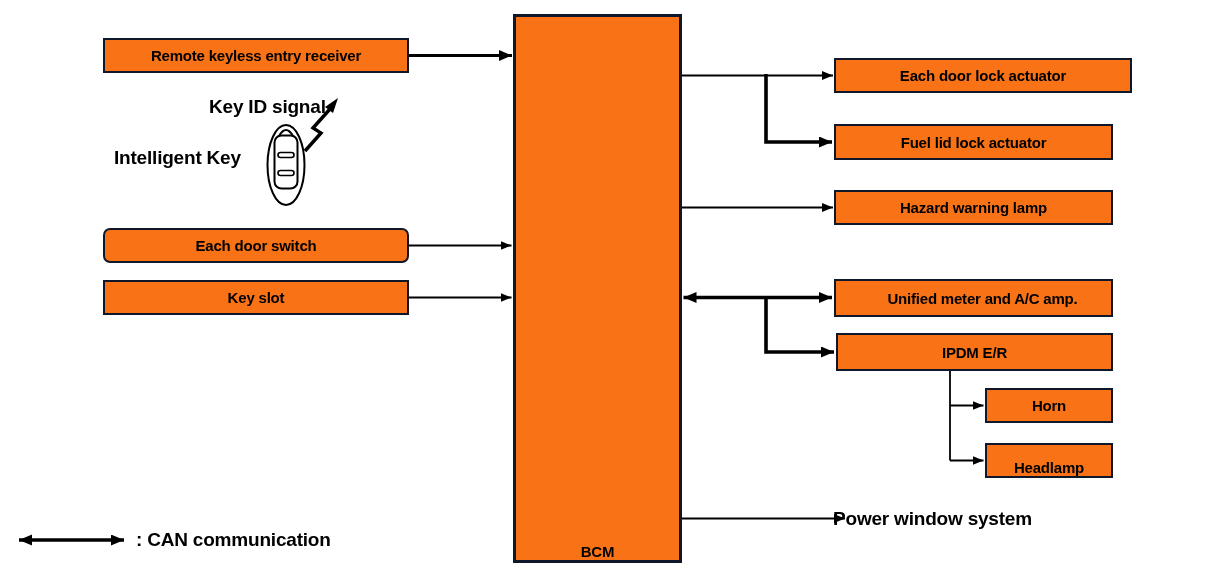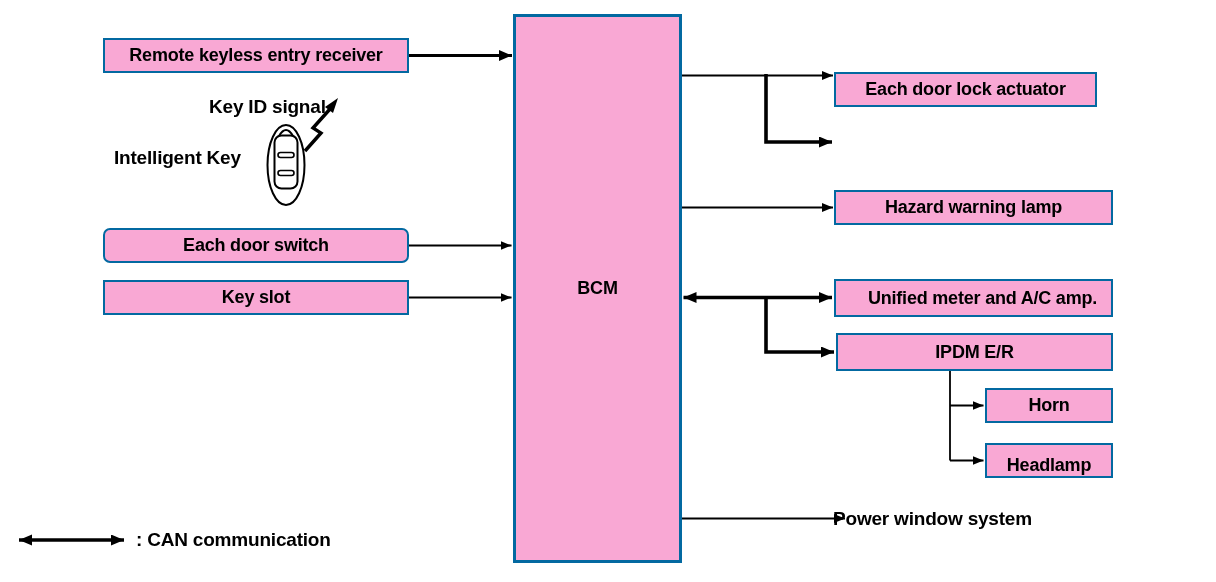--- a/index.html
+++ b/index.html
@@ -9,30 +9,30 @@
     height: 582px;
     background: #ffffff;
     font-family: "Liberation Sans", sans-serif;
     font-weight: bold;
     color: #000000;
     overflow: hidden;
   }
   .node {
     position: absolute;
     box-sizing: border-box;
-    border: 2px solid #0369a1;
-    background: #f9a8d4;
+    border: 2px solid #0f172a;
+    background: #f97316;
     display: flex;
     align-items: center;
     justify-content: center;
-    font-size: 18px;
+    font-size: 15px;
     letter-spacing: -0.2px;
     white-space: nowrap;
   }
-  .node.bcm { border-width: 3px; }
+  .node.bcm { border-width: 3px; align-items: flex-end; }
   .lbl {
     position: absolute;
     font-size: 19px;
     letter-spacing: -0.2px;
     white-space: nowrap;
     line-height: 22px;
   }
   svg.overlay, svg.keyfob {
     position: absolute;
     left: 0;
@@ -96,22 +96,25 @@
     <span>Key slot</span>
   </div>
 
   <div class="lbl" style="left:209px; top:96px;">Key ID signal</div>
   <div class="lbl" style="left:114px; top:147px;">Intelligent Key</div>
 
   <div class="node bcm" style="left:513px; top:14px; width:169px; height:549px;">
     <span>BCM</span>
   </div>
 
-  <div class="node" style="left:834px; top:72px; width:263px; height:35px;">
+  <div class="node" style="left:834px; top:58px; width:298px; height:35px;">
     <span>Each door lock actuator</span>
+  </div>
+  <div class="node" style="left:834px; top:124px; width:279px; height:36px;">
+    <span>Fuel lid lock actuator</span>
   </div>
   <div class="node" style="left:834px; top:190px; width:279px; height:35px;">
     <span>Hazard warning lamp</span>
   </div>
   <div class="node" style="left:834px; top:279px; width:279px; height:38px;padding-left:18px;">
     <span>Unified meter and A/C amp.</span>
   </div>
   <div class="node" style="left:836px; top:333px; width:277px; height:38px;">
     <span>IPDM E/R</span>
   </div>

